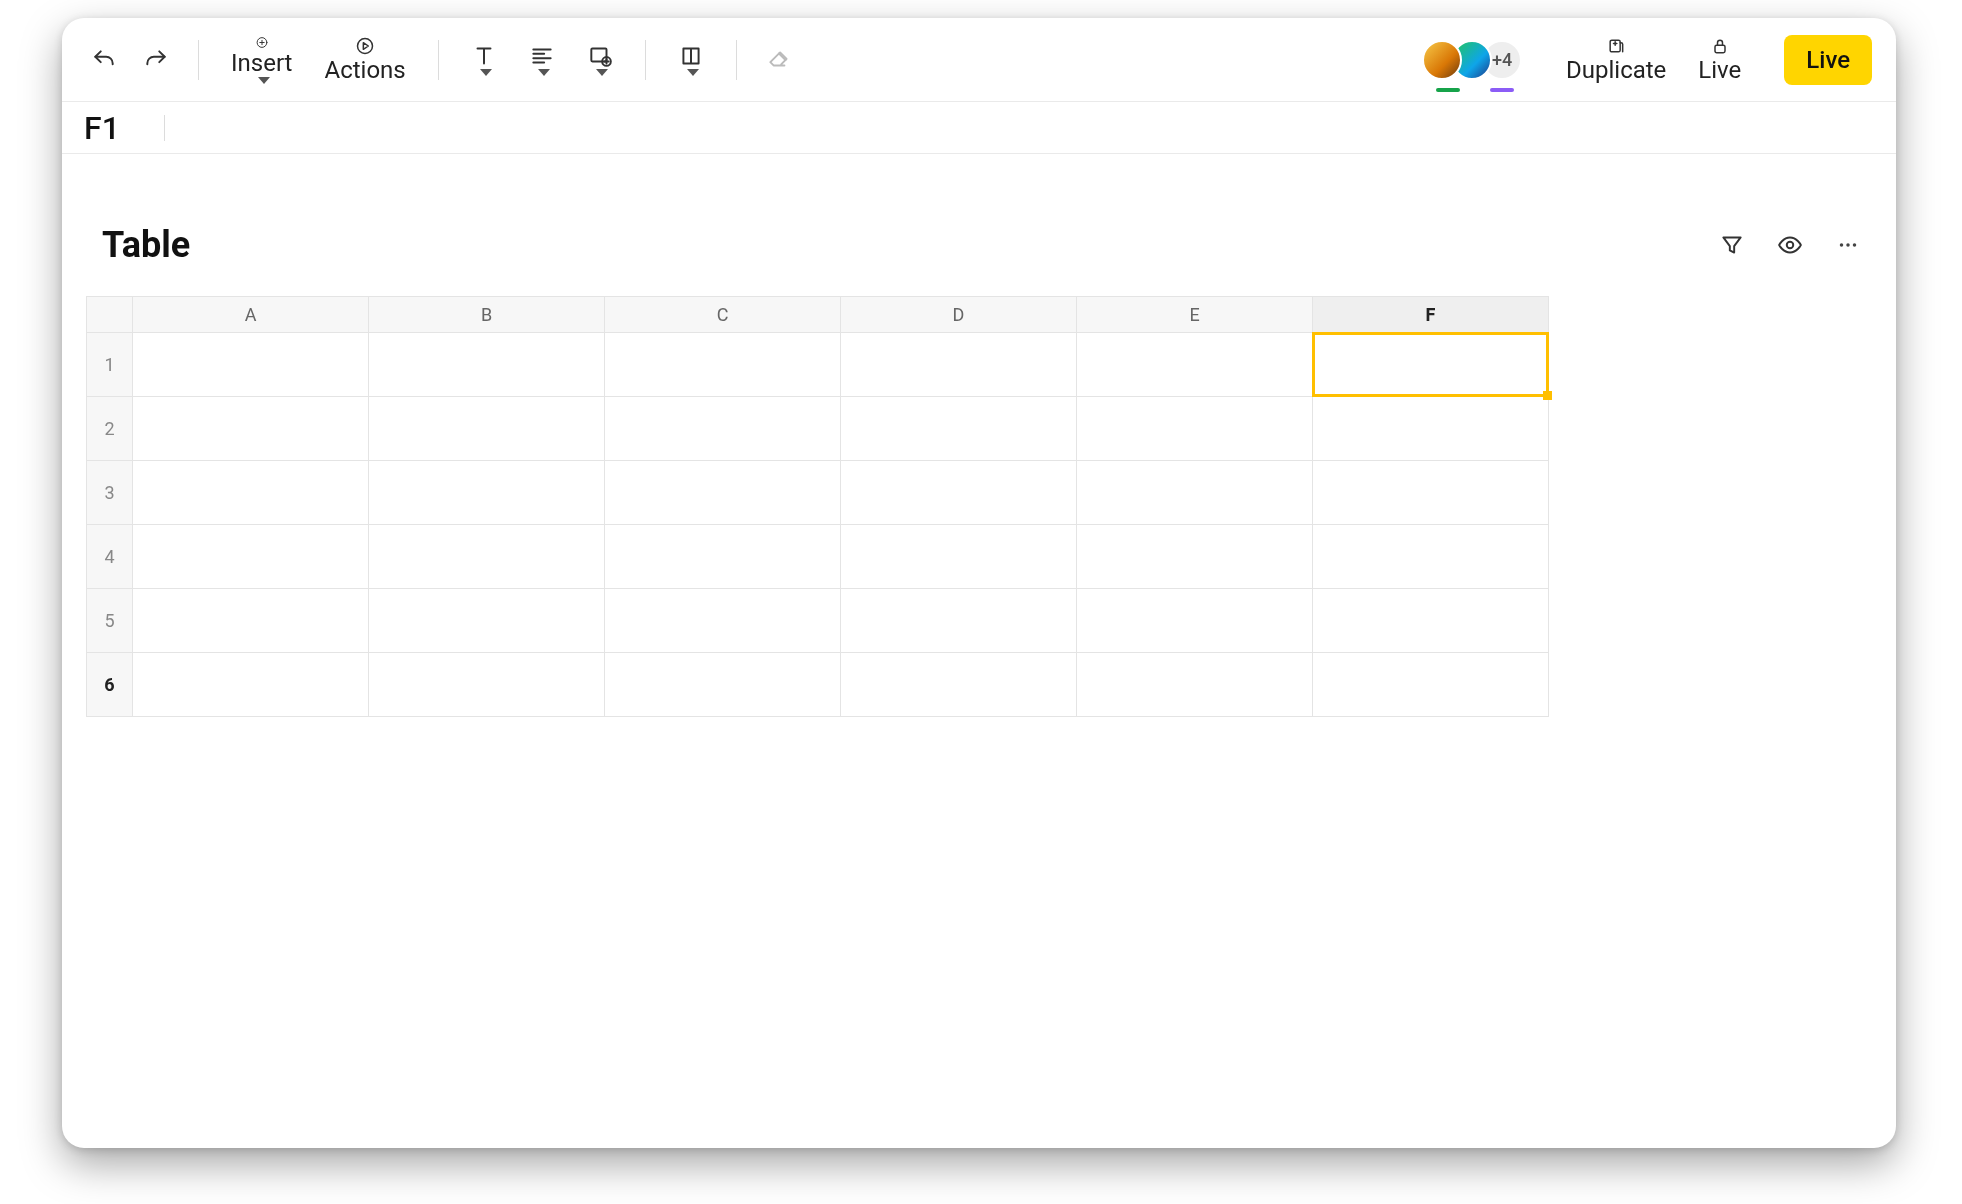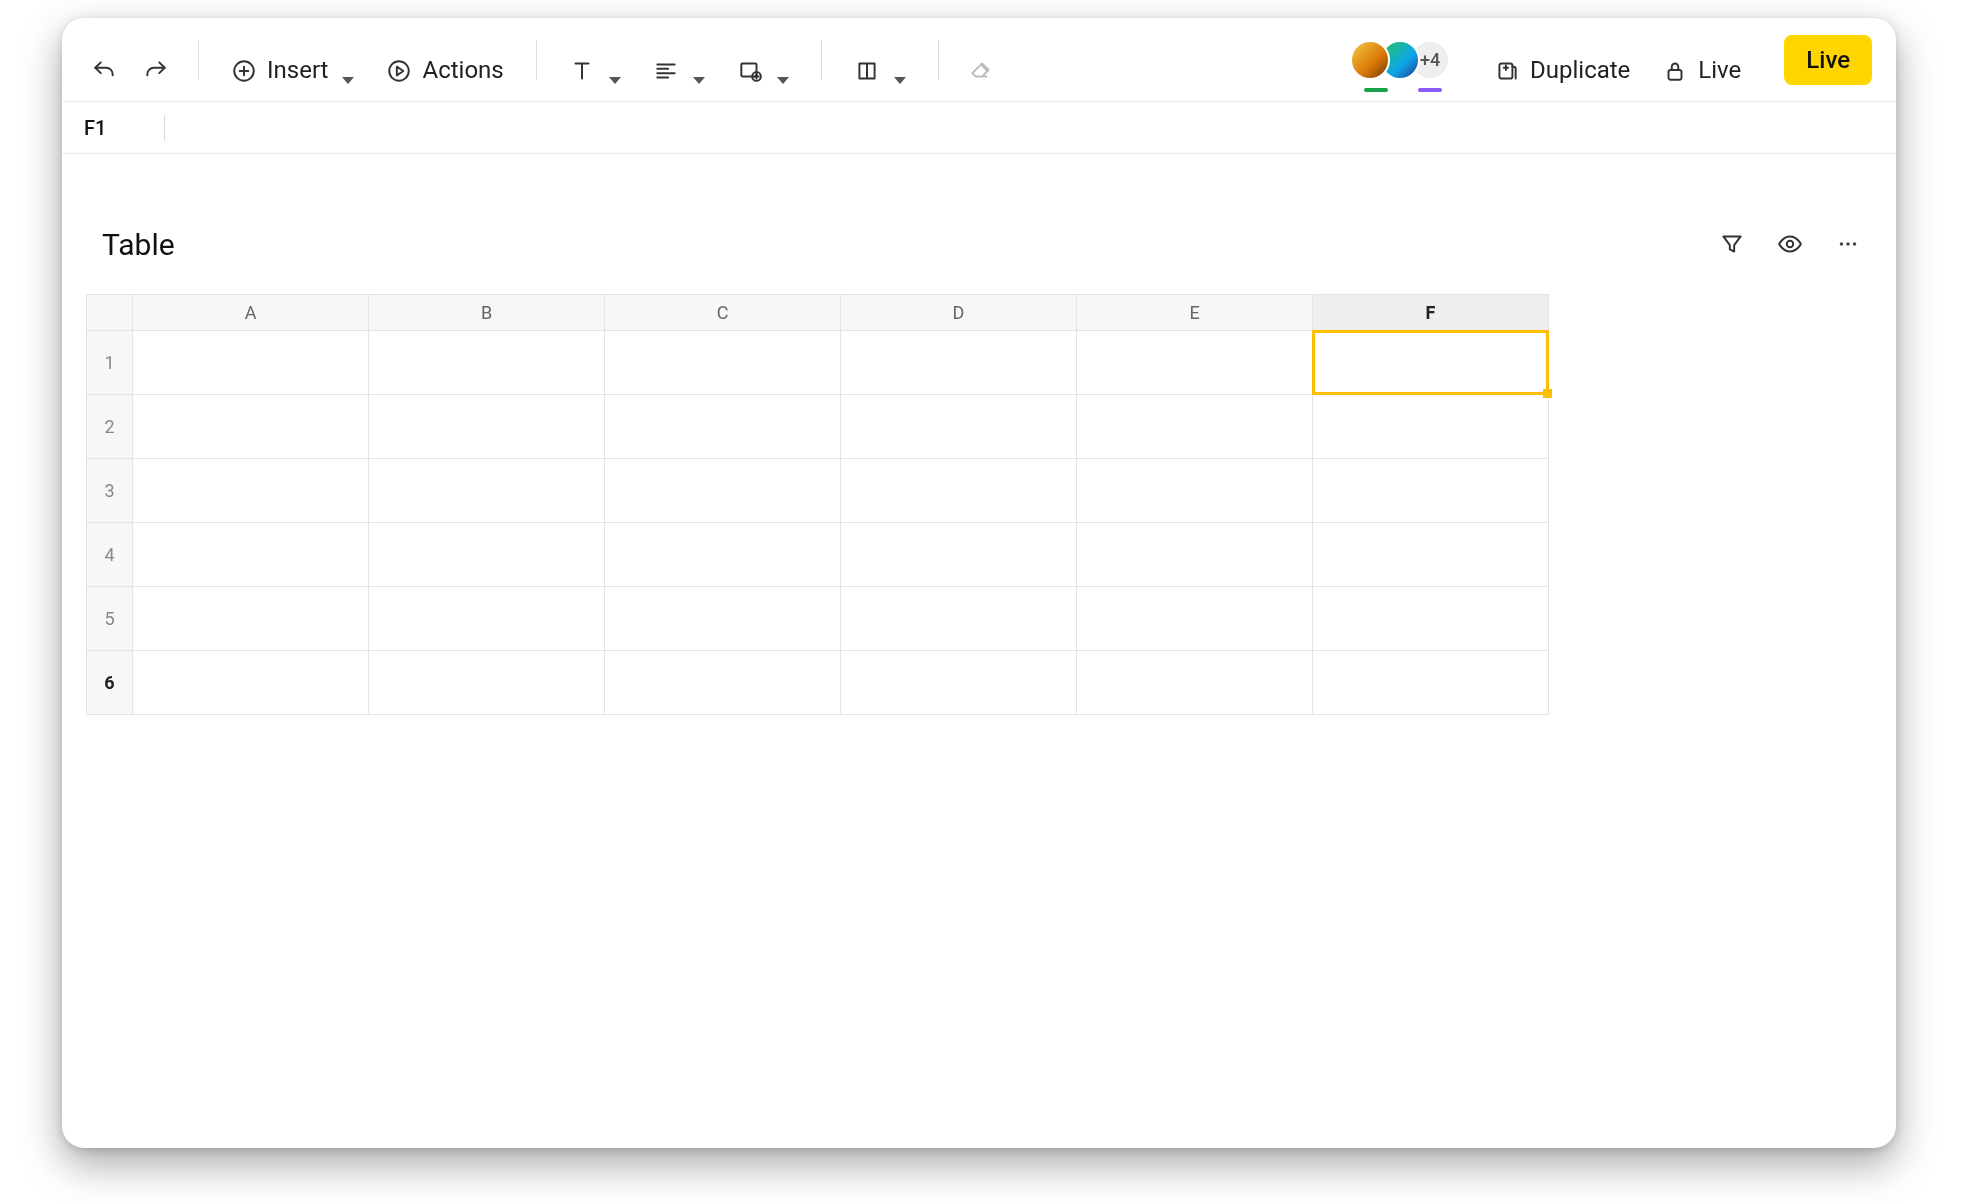--- a/index.html
+++ b/index.html
@@ -25,29 +25,29 @@
   .toolbar {
     height: 84px;
     display: flex;
     align-items: center;
     padding: 0 24px 0 18px;
     border-bottom: 1px solid #eaeaea;
     gap: 4px;
   }
   .tb-btn {
     display: inline-flex;
-    align-items: flex-end;
+    align-items: center;
     justify-content: center;
     height: 48px;
     padding: 0 14px;
     border-radius: 8px;
     color: #333;
     cursor: pointer;
     font-size: 24px;
-    gap: 10px;
+    flex-direction: column;
   }
   .tb-btn.icon-only { padding: 0 10px; width: 48px; }
   .tb-sep {
     width: 1px;
     height: 40px;
     background: #dcdcdc;
     margin: 0 14px;
   }
   .caret {
     width: 0; height: 0;
@@ -114,21 +114,21 @@
   
   .formula-bar {
     height: 52px;
     display: flex;
     align-items: center;
     border-bottom: 1px solid #eaeaea;
     padding-left: 22px;
     gap: 20px;
   }
   .cell-ref {
-    font-size: 20px;
+    font-size: 32px;
     font-weight: 500;
     color: #111;
     min-width: 60px;
   }
   .fb-sep {
     width: 1px; height: 26px; background: #dcdcdc;
   }
   .fb-input {
     flex: 1;
     font-size: 22px;
@@ -142,22 +142,22 @@
     padding: 70px 24px 24px 24px;
   }
   .sheet-header-row {
     display: flex;
     align-items: center;
     margin-bottom: 30px;
     padding-left: 16px;
     padding-right: 4px;
   }
   .sheet-title {
-    font-size: 30px;
-    font-weight: 400;
+    font-size: 36px;
+    font-weight: 700;
     color: #111;
   }
   .sheet-actions { display:flex; gap:18px; align-items:center; }
   .sheet-actions .ab {
     width: 40px; height: 40px;
     display:flex; align-items:center; justify-content:center;
     cursor:pointer;
     border-radius:6px;
     color:#444;
   }

